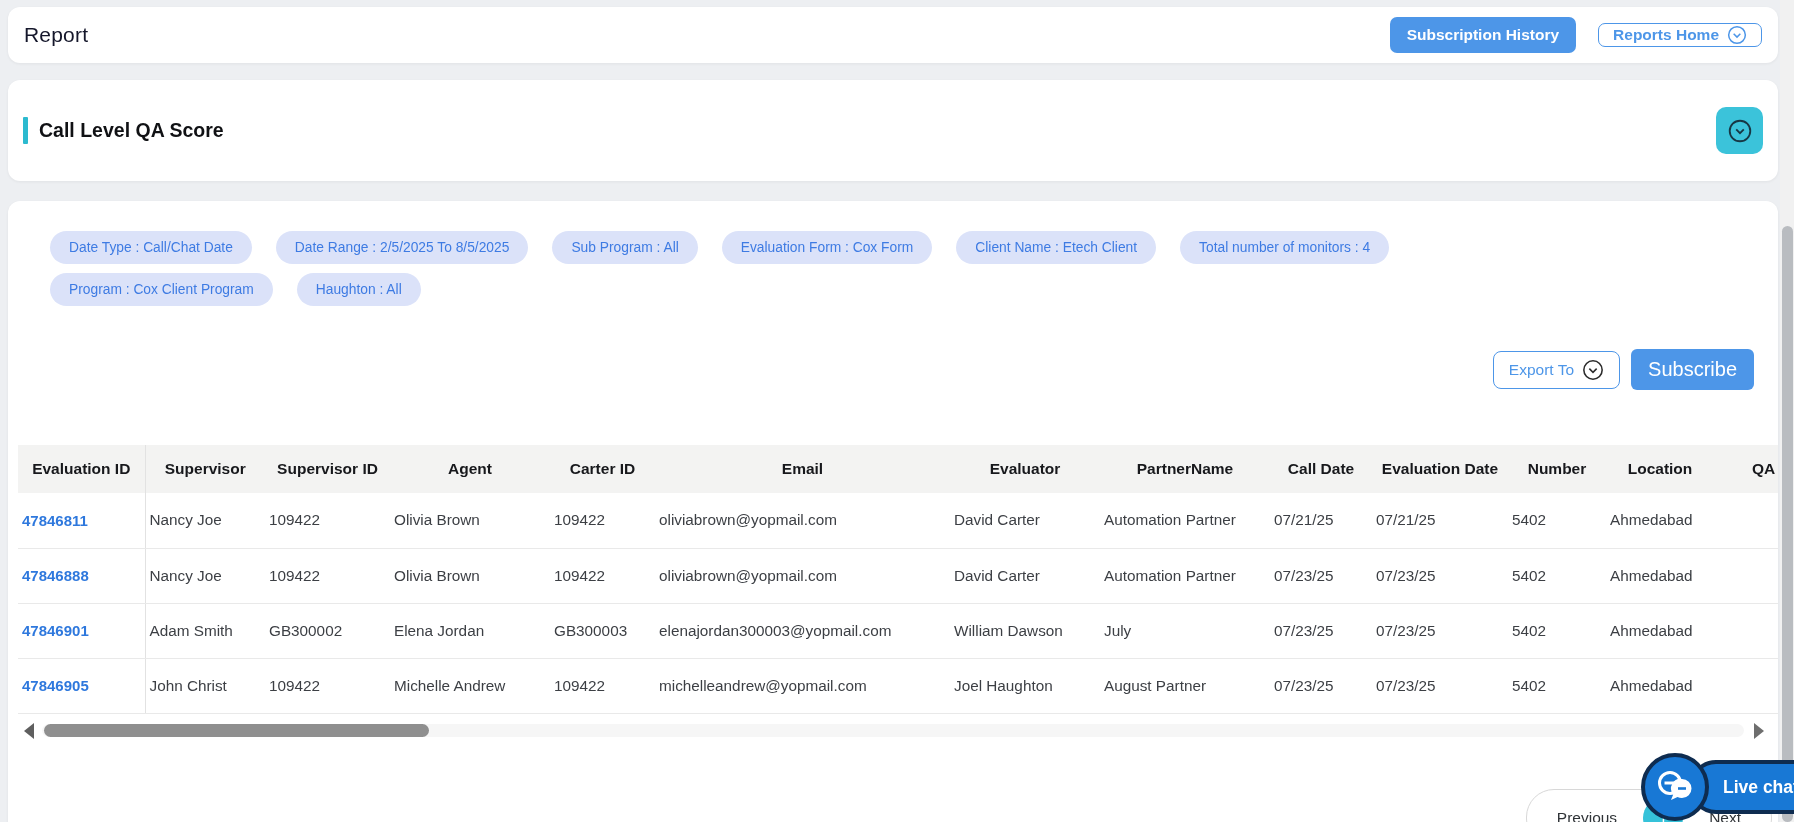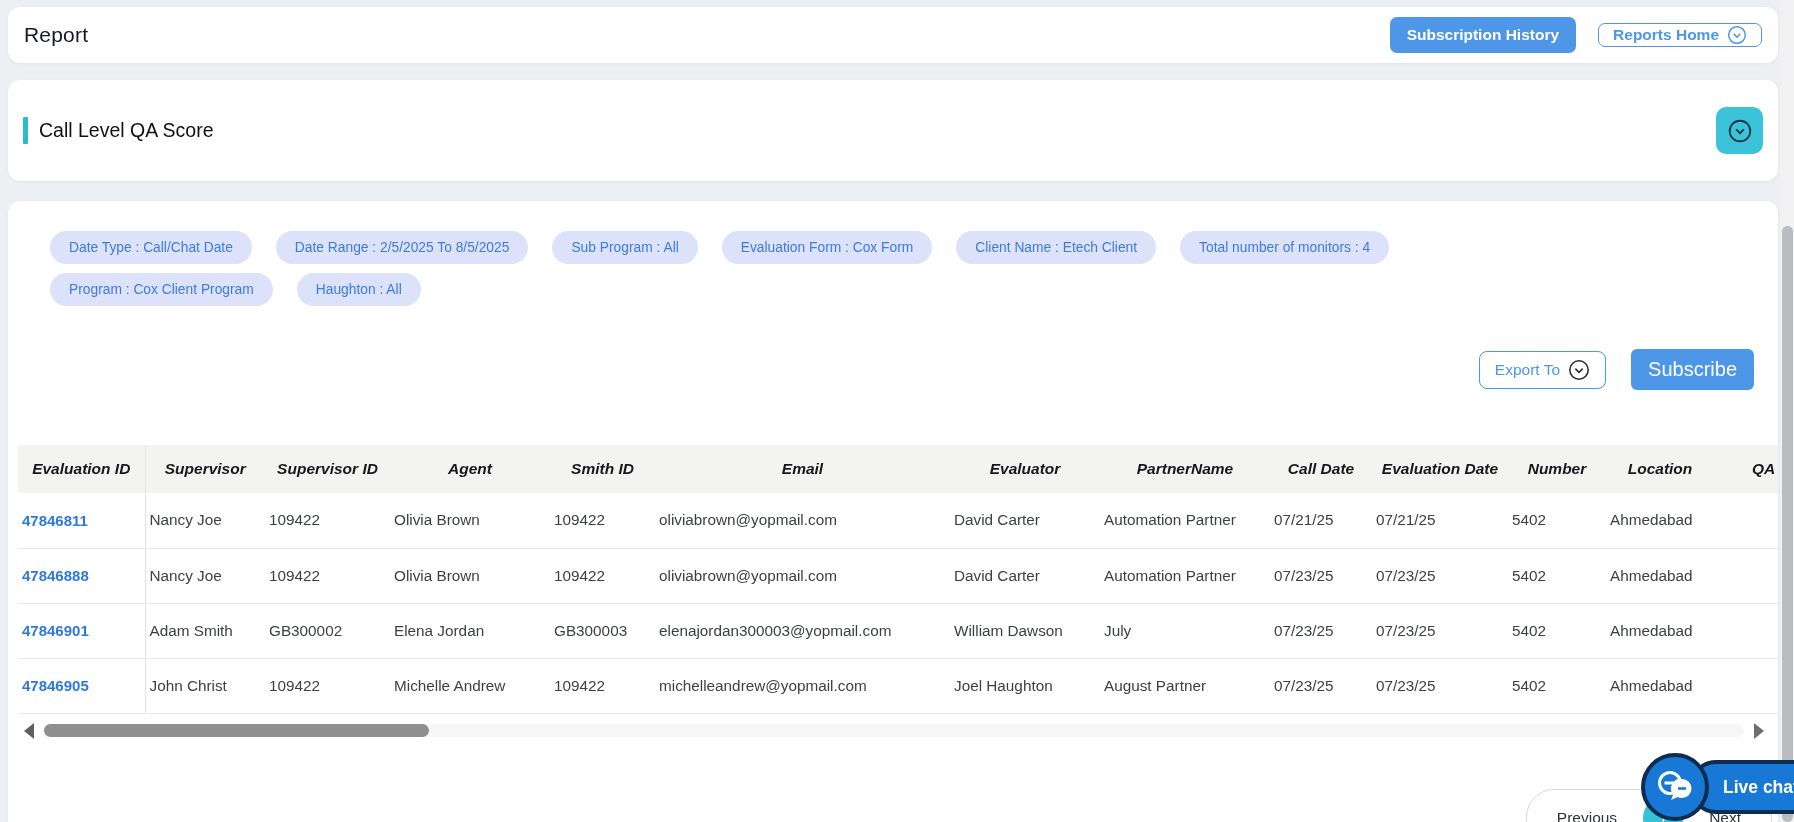--- a/index.html
+++ b/index.html
@@ -31,46 +31,46 @@
   .btn-primary{background:var(--primary-blue);color:#fff;border-radius:7px;
     font-size:15.5px;font-weight:600;padding:9px 17px;}
   .btn-outline{background:#fff;color:var(--primary-blue);border:1.5px solid var(--primary-blue);
     border-radius:7px;font-size:15.5px;font-weight:600;padding:1px 14px;}
   .chev-circ{width:20px;height:20px;flex:0 0 auto;}
 
   
   #section-card{position:absolute;left:8px;top:80px;width:1770px;height:101px;
     display:flex;align-items:center;padding:0 15px;}
   .accent-bar{width:5px;height:27px;background:var(--accent-teal);border-radius:1px;margin-right:11px;}
-  .section-title{font-size:19.5px;font-weight:400;color:#101114;}
+  .section-title{font-size:19.5px;font-weight:700;color:#101114;}
   .teal-btn{width:47px;height:47px;border-radius:10px;background:var(--teal);
     display:flex;align-items:center;justify-content:center;border:none;cursor:pointer;}
   .teal-btn svg{width:26px;height:26px;}
 
   
   #main-card{position:absolute;left:8px;top:201px;width:1770px;height:660px;padding-top:30px;}
 
   .filter-row{display:flex;padding-left:42px;}
   .filter-label{font-size:15.5px;font-weight:700;color:#141519;padding-top:8px;width:95px;flex:0 0 auto;}
   .chips{display:flex;flex-wrap:wrap;gap:9px 24px;max-width:1555px;}
   .chip{background:var(--chip-bg);color:var(--chip-text);font-size:13.8px;
     padding:9px 19px;border-radius:999px;white-space:nowrap;cursor:pointer;}
 
-  .actions-row{display:flex;justify-content:flex-end;align-items:center;gap:25px;
+  .actions-row{display:flex;justify-content:flex-end;align-items:center;gap:11px;
     margin:43px 24px 0 0;}
   .btn-export{background:#fff;color:var(--primary-blue);border:1.5px solid var(--primary-blue);
     border-radius:8px;font-size:15.5px;font-weight:500;padding:7px 15px;}
   .btn-export .chev-circ{color:#2b2b2b;width:22px;height:22px;}
   .btn-subscribe{background:var(--primary-blue);color:#fff;border-radius:6px;
     font-size:20px;font-weight:500;padding:9px 17px;}
 
   .table-wrap{margin:55px 0 0 10px;width:1760px;overflow:hidden;}
   table{border-collapse:collapse;table-layout:fixed;width:1842px;}
   thead th{background:#f3f3f2;font-size:15.5px;font-weight:700;color:#17181c;
-    height:48px;text-align:center;padding:0 4px;white-space:nowrap;overflow:hidden;font-style:italic;}
+    height:48px;text-align:center;padding:0 4px;white-space:nowrap;overflow:hidden;}
   th:first-child,td:first-child{border-right:1px solid #e2e2e2;}
   tbody td{height:55px;font-size:15.3px;color:#3c3f44;
     border-bottom:1px solid #e9e9e9;padding:0 4px;white-space:nowrap;overflow:hidden;}
   .id-link{color:var(--link-blue);font-weight:600;font-size:15px;cursor:pointer;}
 
   
   .hscroll{display:flex;align-items:center;margin:9px 14px 0 16px;height:16px;}
   .tri-left{width:0;height:0;border-top:8px solid transparent;border-bottom:8px solid transparent;
     border-right:10px solid #5f5f5f;margin-right:8px;cursor:pointer;}
   .htrack{flex:1;height:13px;background:#f6f6f6;border-radius:7px;position:relative;}
@@ -173,21 +173,21 @@
           <col style="width: 98px;">
           <col style="width: 108px;">
           <col style="width: 146px;">
         </colgroup>
       <thead>
           <tr>
             <th>Evaluation ID</th>
             <th>Supervisor</th>
             <th>Supervisor ID</th>
             <th>Agent</th>
-            <th>Smith ID</th>
+            <th>Carter ID</th>
             <th>Email</th>
             <th>Evaluator</th>
             <th>PartnerName</th>
             <th>Call Date</th>
             <th>Evaluation Date</th>
             <th>Number</th>
             <th>Location</th>
             <th>QA Score</th>
           </tr>
         </thead>

